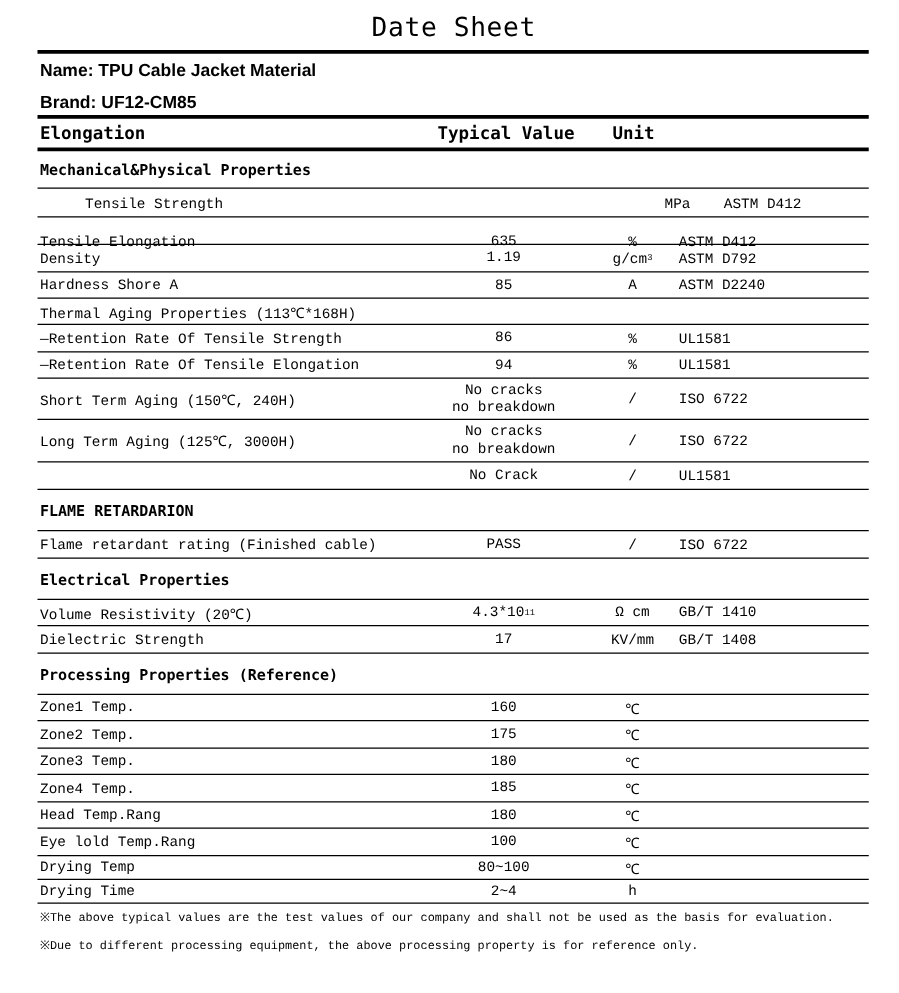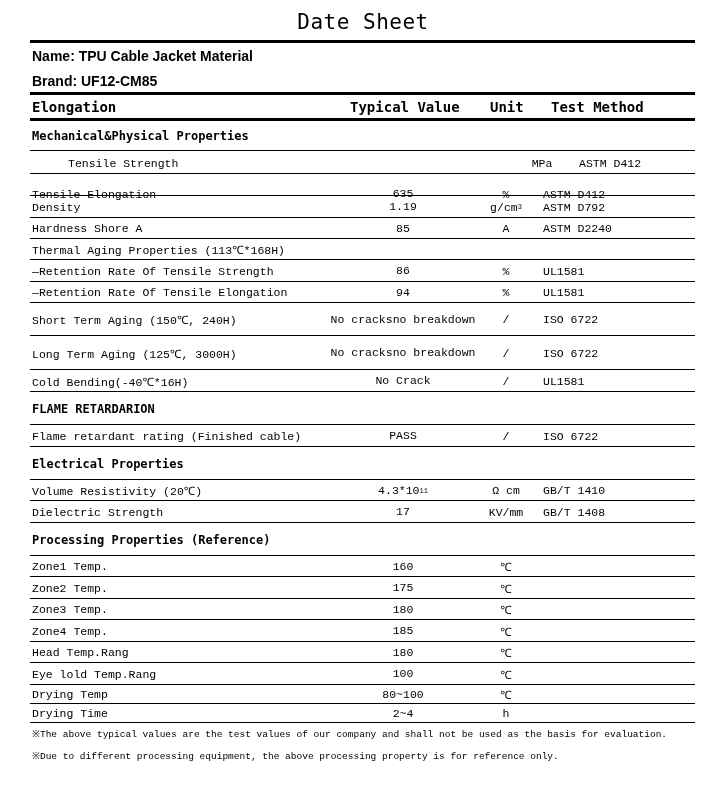--- a/index.html
+++ b/index.html
@@ -15,40 +15,39 @@
           white-space:nowrap; }
   .c-prop { left:2px; width:320px; font-size:11.5px; font-family:"Liberation Mono","DejaVu Sans Mono",monospace; }
   .c-val  { left:318px; width:110px; justify-content:center; text-align:center; font-size:11.5px; font-family:"Liberation Mono",monospace; line-height:14px; }
   .c-unit { left:452px; width:48px; justify-content:center; font-size:11.5px; font-family:"Liberation Mono",monospace; }
   .c-meth { left:513px; width:150px; font-size:11.5px; font-family:"Liberation Mono",monospace; }
   .hdr { font-weight:bold; font-size:14px; font-family:"DejaVu Sans Mono",monospace; }
   .meta { font-weight:bold; font-size:14px; font-family:Liberation Sans, sans-serif; }
   .section { font-weight:bold; font-size:12px; font-family:"DejaVu Sans Mono",monospace;text-align:center; }
   .note { position:absolute; left:32px; font-size:9.5px; font-family:"Liberation Mono",monospace; }
   sup { font-size:7px; vertical-align:super; line-height:0; }
-  .val-2line { flex-direction:row; justify-content:center; }
+  .val-2line { flex-direction:column; justify-content:center; }
 </style>
 </head>
 <body>
 
 <div class="title">Date Sheet</div>
 
 <div class="rule thick" style="top:40px"></div>
 <div class="row" style="top:43px;height:25px">
   <div class="cell c-prop meta">Name: TPU Cable Jacket Material</div>
 </div>
 <div class="row" style="top:68px;height:25px">
   <div class="cell c-prop meta">Brand: UF12-CM85</div>
 </div>
 <div class="rule thick" style="top:92px"></div>
 <div class="row" style="top:95px;height:24px">
   <div class="cell c-prop hdr">Elongation</div>
   <div class="cell hdr" style="left:320px;width:110px;justify-content:flex-start">Typical Value</div>
   <div class="cell hdr" style="left:460px;width:50px;justify-content:flex-start">Unit</div>
-  <div class="cell hdr" style="left:521px;width:140px;justify-content:flex-start">Test Method</div>
 </div>
 <div class="rule thick" style="top:118px"></div>
 
 <div id="table-body">
     <div class="row" style="top: 121px; height: 30px;">
       <div class="cell c-prop section">Mechanical&amp;Physical Properties</div>
     </div>
     <div class="rule thin" style="top: 150px;"></div>
     <div class="row" style="top: 152px; height: 22px; margin-left: 36px;">
       <div class="cell c-prop">Tensile Strength</div>
@@ -143,21 +142,20 @@
         <span>No cracks</span>
         <span>no breakdown</span>
       </div>
       <div class="cell c-unit">
         <span>/</span>
       </div>
       <div class="cell c-meth">ISO 6722</div>
     </div>
     <div class="rule thin" style="top: 369px;"></div>
     <div class="row" style="top: 370px; height: 22px;">
-      <div class="cell c-prop">Cold Bending(-40℃*16H)</div>
       <div class="cell c-val">
         <span>No Crack</span>
       </div>
       <div class="cell c-unit">
         <span>/</span>
       </div>
       <div class="cell c-meth">UL1581</div>
     </div>
     <div class="rule thin" style="top: 391px;"></div>
     <div class="row" style="top: 392px; height: 33px;">

